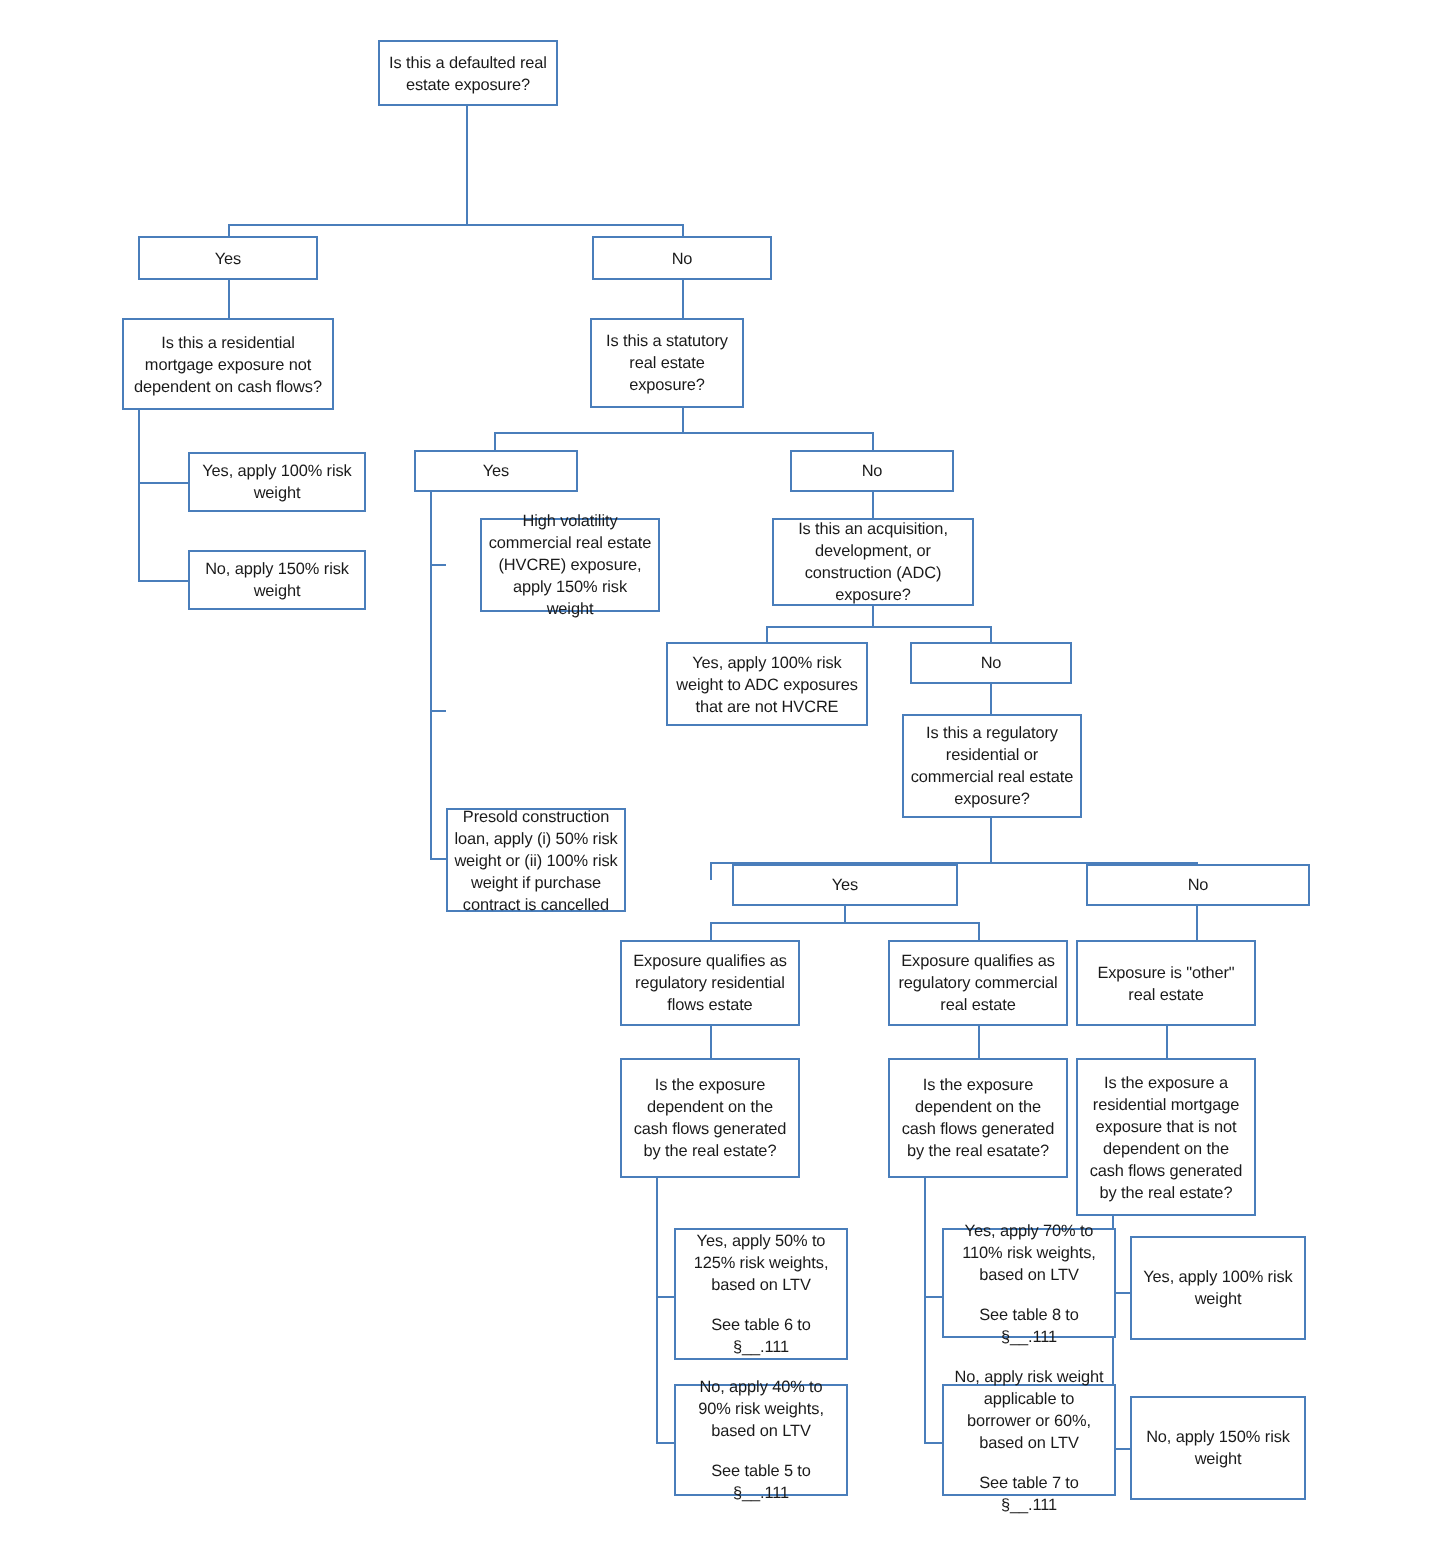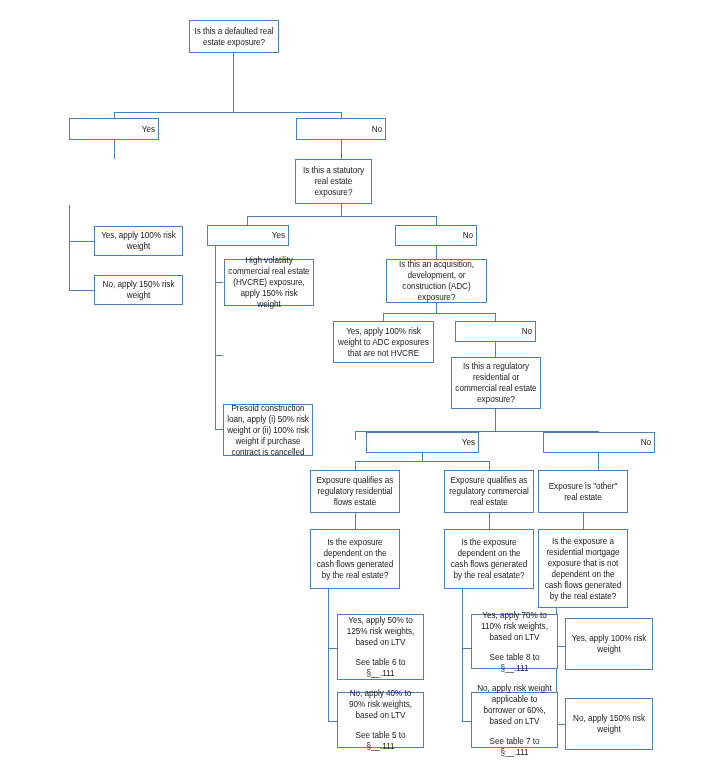--- a/index.html
+++ b/index.html
@@ -21,21 +21,21 @@
     position: absolute;
     box-sizing: border-box;
     border: 1px solid #4a7ebb;
     background: #ffffff;
     color: #1a1a1a;
     font-size: 8.2px;
     line-height: 11px;
     text-align: center;
     display: flex;
     flex-direction: column;
-    align-items: flex-end;
+    align-items: center;
     justify-content: center;
     padding: 2px 3px;
     z-index: 2;
     letter-spacing: -0.05px;
   }
   .node .line2 {
     margin-top: 9px;
   }
   .conn {
     position: absolute;
@@ -56,20 +56,23 @@
   <div class="conn v" style="left:233px; top:53px; height:59px;"></div>
   <div class="conn h" style="left:114px; top:112px; width:227px;"></div>
   <div class="conn v" style="left:114px; top:112px; height:16px;"></div>
   <div class="conn v" style="left:341px; top:112px; height:16px;"></div>
 
   <div class="node" style="left:69px; top:118px; width:90px; height:22px;">
     <span>Yes</span>
   </div>
   <div class="conn v" style="left:114px; top:140px; height:19px;"></div>
 
+  <div class="node" style="left:61px; top:159px; width:106px; height:46px;">
+    <span>Is this a residential mortgage exposure not dependent on cash flows?</span>
+  </div>
   <div class="conn v" style="left:69px; top:205px; height:85px;"></div>
   <div class="conn h" style="left:69px; top:241px; width:25px;"></div>
   <div class="conn h" style="left:69px; top:290px; width:25px;"></div>
 
   <div class="node" style="left:94px; top:226px; width:89px; height:30px;">
     <span>Yes, apply 100% risk weight</span>
   </div>
   <div class="node" style="left:94px; top:275px; width:89px; height:30px;">
     <span>No, apply 150% risk weight</span>
   </div>
@@ -88,21 +91,21 @@
   <div class="conn v" style="left:436px; top:216px; height:9px;"></div>
 
   <div class="node" style="left:207px; top:225px; width:82px; height:21px;">
     <span>Yes</span>
   </div>
   <div class="conn v" style="left:215px; top:246px; height:183px;"></div>
   <div class="conn h" style="left:215px; top:282px; width:8px;"></div>
   <div class="conn h" style="left:215px; top:355px; width:8px;"></div>
   <div class="conn h" style="left:215px; top:429px; width:8px;"></div>
 
-  <div class="node" style="left:224px; top:259px; width:90px; height:47px;">
+  <div class="node" style="left:240px; top:259px; width:90px; height:47px;">
     <span>High volatility commercial real estate (HVCRE) exposure, apply 150% risk weight</span>
   </div>
   <div class="node" style="left:223px; top:404px; width:90px; height:52px;">
     <span>Presold construction loan, apply (i) 50% risk weight or (ii) 100% risk weight if purchase contract is cancelled</span>
   </div>
 
   <div class="node" style="left:395px; top:225px; width:82px; height:21px;">
     <span>No</span>
   </div>
   <div class="conn v" style="left:436px; top:246px; height:13px;"></div>

